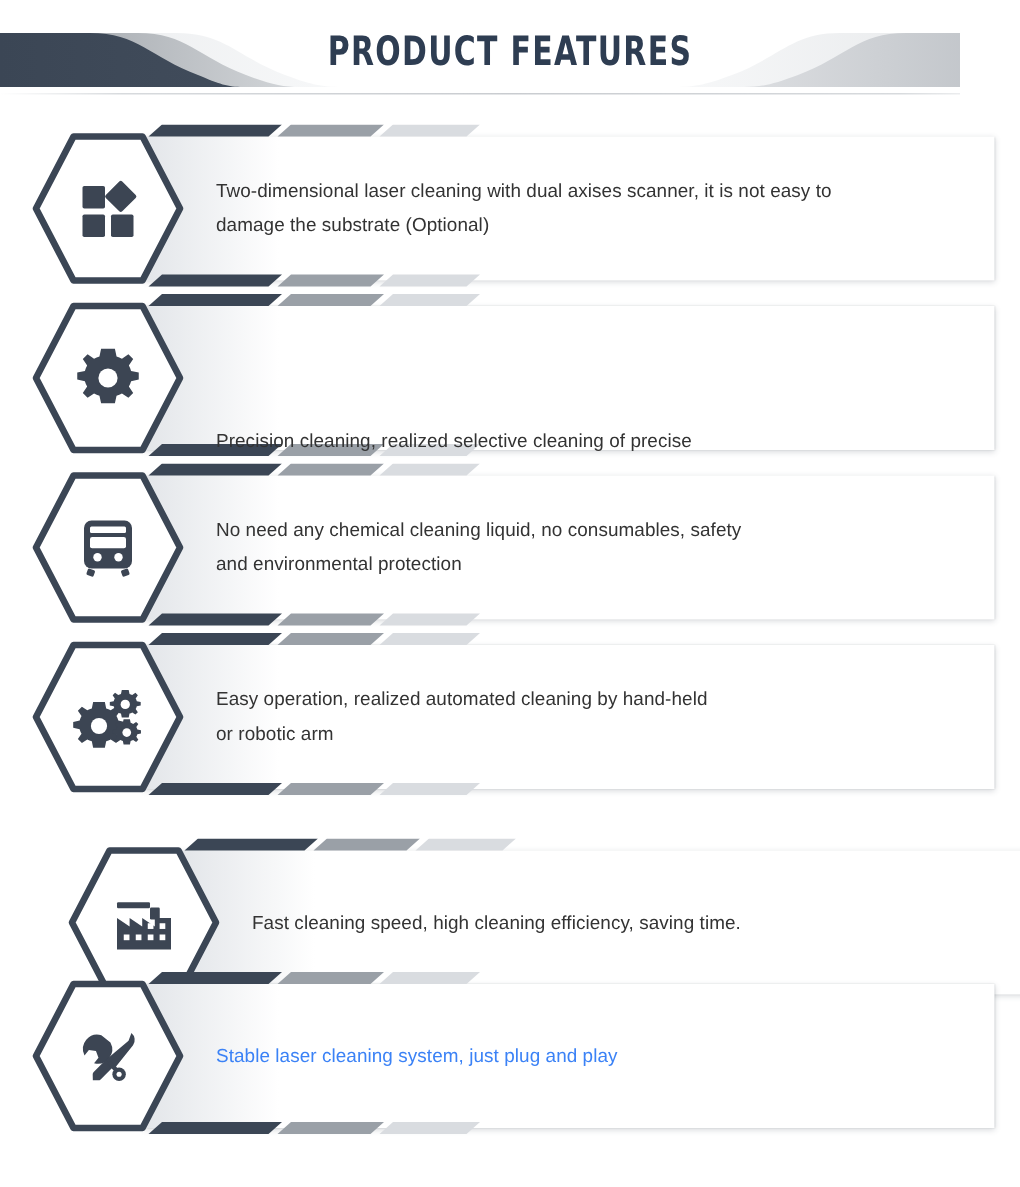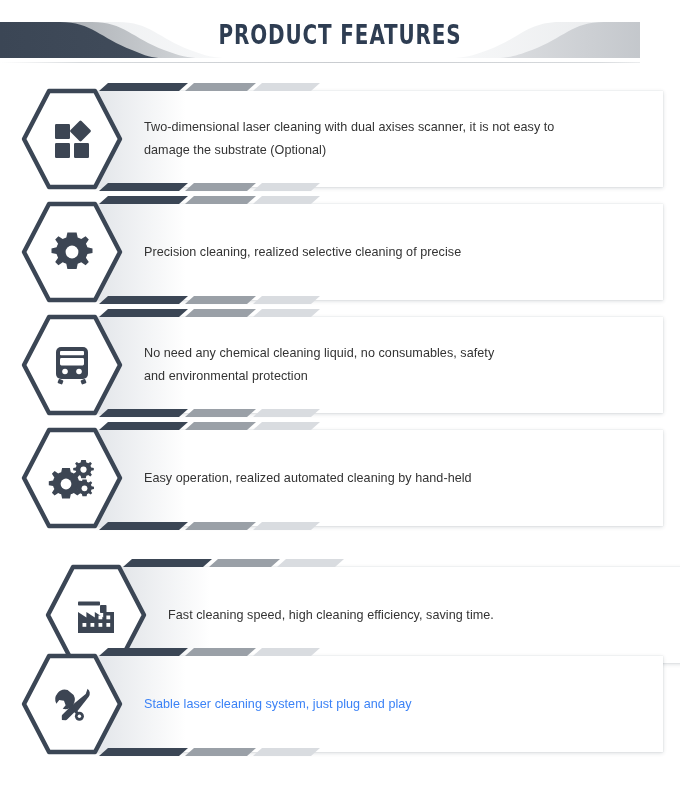--- a/index.html
+++ b/index.html
@@ -140,21 +140,21 @@
         <svg width="108" height="108" viewBox="0 0 108 108">
           <polygon points="31,6 77,6 102,54 77,102 31,102 6,54" fill="#ffffff" stroke="#3b4655" stroke-width="4.4" stroke-linejoin="round"></polygon>
         </svg>
         <div class="hex-icon">
           <svg width="48" height="48" viewBox="0 0 48 48" fill="#3c4553">
             <path d="M24 4.5 l4.6 0 1.1 5.1 a15 15 0 0 1 3.6 1.5 l4.3-2.9 3.2 3.2 -2.9 4.3 a15 15 0 0 1 1.5 3.6 l5.1 1.1 0 4.6 -5.1 1.1 a15 15 0 0 1-1.5 3.6 l2.9 4.3 -3.2 3.2 -4.3-2.9 a15 15 0 0 1-3.6 1.5 l-1.1 5.1 -4.6 0 -4.6 0 -1.1-5.1 a15 15 0 0 1-3.6-1.5 l-4.3 2.9 -3.2-3.2 2.9-4.3 a15 15 0 0 1-1.5-3.6 l-5.1-1.1 0-4.6 5.1-1.1 a15 15 0 0 1 1.5-3.6 l-2.9-4.3 3.2-3.2 4.3 2.9 a15 15 0 0 1 3.6-1.5 l1.1-5.1 z"></path>
             <circle cx="24" cy="24" r="6.4" fill="#ffffff"></circle>
           </svg>
         </div>
       </div>
-      <div class="text" style="color: rgb(51, 51, 51);">
+      <div class="text" style="color: rgb(51, 51, 51); justify-content: flex-end;">
         <span class="l">Precision cleaning, realized selective cleaning of precise</span>
       </div>
     </div>
     <div class="row" style="top: 311px;">
       <div class="card" style="background: rgb(255, 255, 255);">
         <div class="card-inner-shade"></div>
       </div>
       <div class="strips"><svg width="590" height="112" viewBox="0 0 590 112">
           <path d="M18,0 l80,0 l-9,8 l-80,0 z" fill="#3b4655"></path>
           <path d="M104,0 l62,0 l-9,8 l-62,0 z" fill="#9aa0a7"></path>
@@ -206,20 +206,21 @@
             <circle cx="18" cy="30" r="5.4" fill="#ffffff"></circle>
             <path d="M35.5 6 l2.3 0 .55 2.6 a7.6 7.6 0 0 1 1.8 .75 l2.15-1.45 1.6 1.6 -1.45 2.15 a7.6 7.6 0 0 1 .75 1.8 l2.6 .55 0 2.3 -2.6 .55 a7.6 7.6 0 0 1-.75 1.8 l1.45 2.15 -1.6 1.6 -2.15-1.45 a7.6 7.6 0 0 1-1.8 .75 l-.55 2.6 -2.3 0 -2.3 0 -.55-2.6 a7.6 7.6 0 0 1-1.8-.75 l-2.15 1.45 -1.6-1.6 1.45-2.15 a7.6 7.6 0 0 1-.75-1.8 l-2.6-.55 0-2.3 2.6-.55 a7.6 7.6 0 0 1 .75-1.8 l-1.45-2.15 1.6-1.6 2.15 1.45 a7.6 7.6 0 0 1 1.8-.75 l.55-2.6 z"></path>
             <circle cx="35.5" cy="15.6" r="3.1" fill="#ffffff"></circle>
             <path d="M36.5 25.5 l2.1 0 .5 2.4 a7 7 0 0 1 1.66 .69 l1.98-1.34 1.48 1.48 -1.34 1.98 a7 7 0 0 1 .69 1.66 l2.4 .5 0 2.1 -2.4 .5 a7 7 0 0 1-.69 1.66 l1.34 1.98 -1.48 1.48 -1.98-1.34 a7 7 0 0 1-1.66 .69 l-.5 2.4 -2.1 0 -2.1 0 -.5-2.4 a7 7 0 0 1-1.66-.69 l-1.98 1.34 -1.48-1.48 1.34-1.98 a7 7 0 0 1-.69-1.66 l-2.4-.5 0-2.1 2.4-.5 a7 7 0 0 1 .69-1.66 l-1.34-1.98 1.48-1.48 1.98 1.34 a7 7 0 0 1 1.66-.69 l.5-2.4 z"></path>
             <circle cx="36.5" cy="34.35" r="2.9" fill="#ffffff"></circle>
           </svg>
         </div>
       </div>
       <div class="text" style="color: rgb(51, 51, 51);">
         <span class="l">Easy operation, realized automated cleaning by hand-held</span>
+        <span class="l">or robotic arm</span>
       </div>
     </div>
     <div class="row" style="top: 561px; margin-left: 24px;">
       <div class="card" style="background: rgb(255, 255, 255);">
         <div class="card-inner-shade"></div>
       </div>
       <div class="strips"><svg width="590" height="112" viewBox="0 0 590 112">
           <path d="M18,0 l80,0 l-9,8 l-80,0 z" fill="#3b4655"></path>
           <path d="M104,0 l62,0 l-9,8 l-62,0 z" fill="#9aa0a7"></path>
           <path d="M172,0 l58,0 l-9,8 l-58,0 z" fill="#d9dce0"></path>

